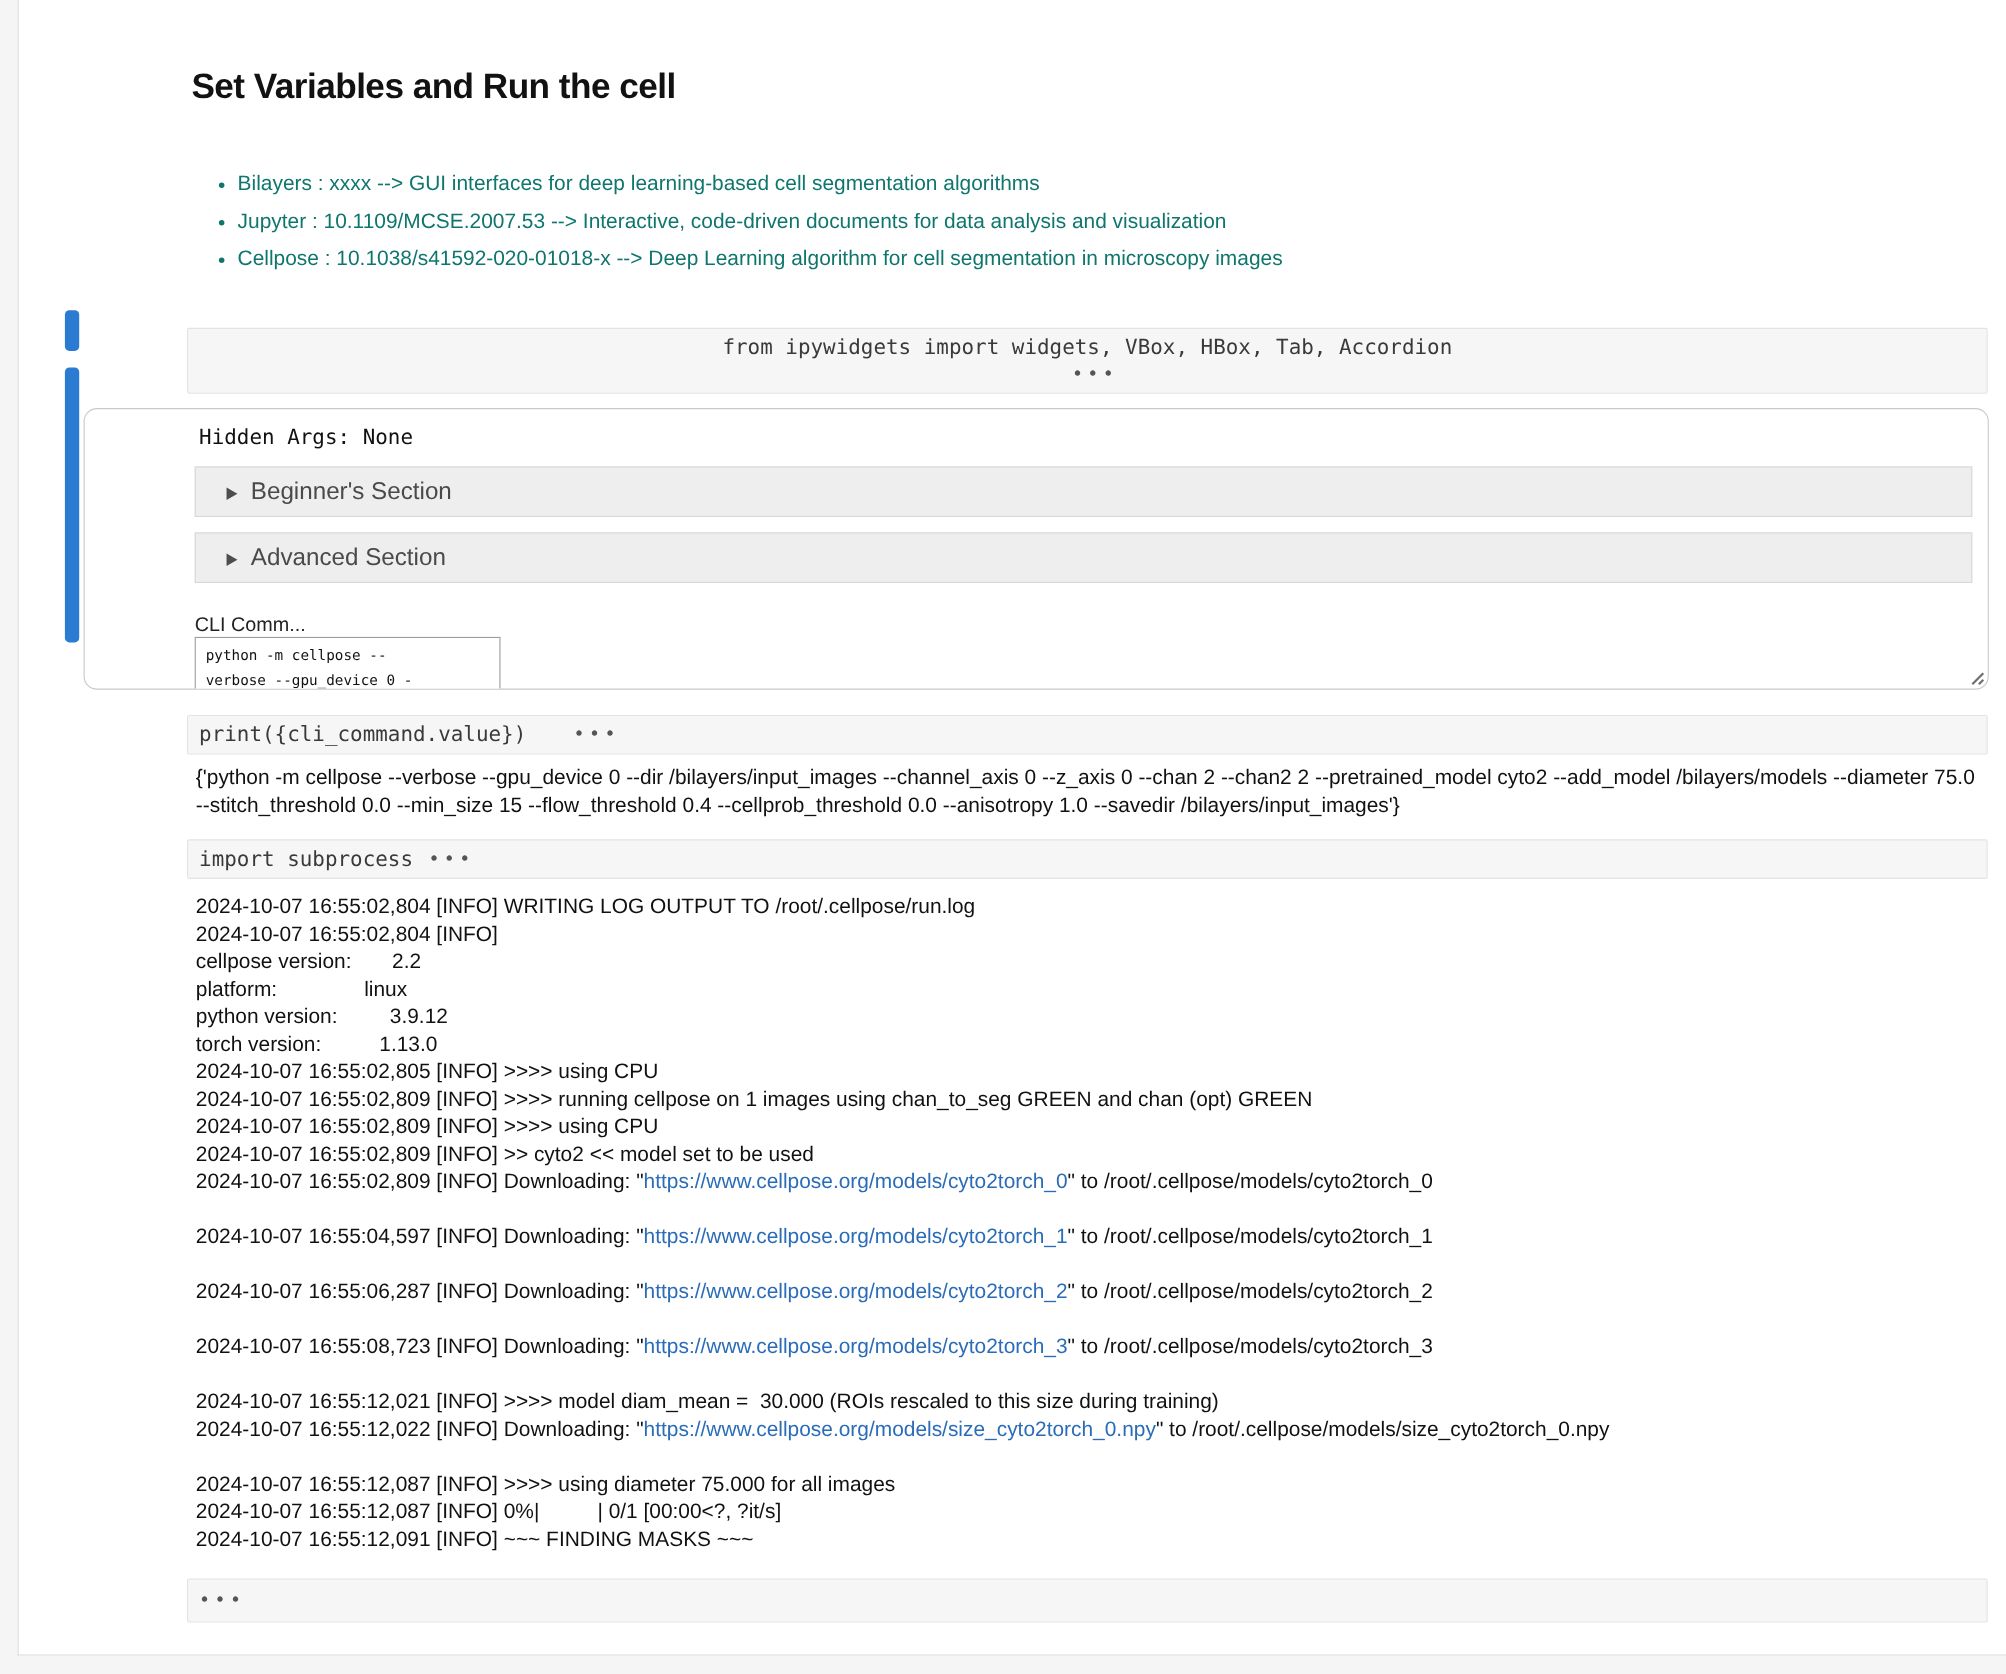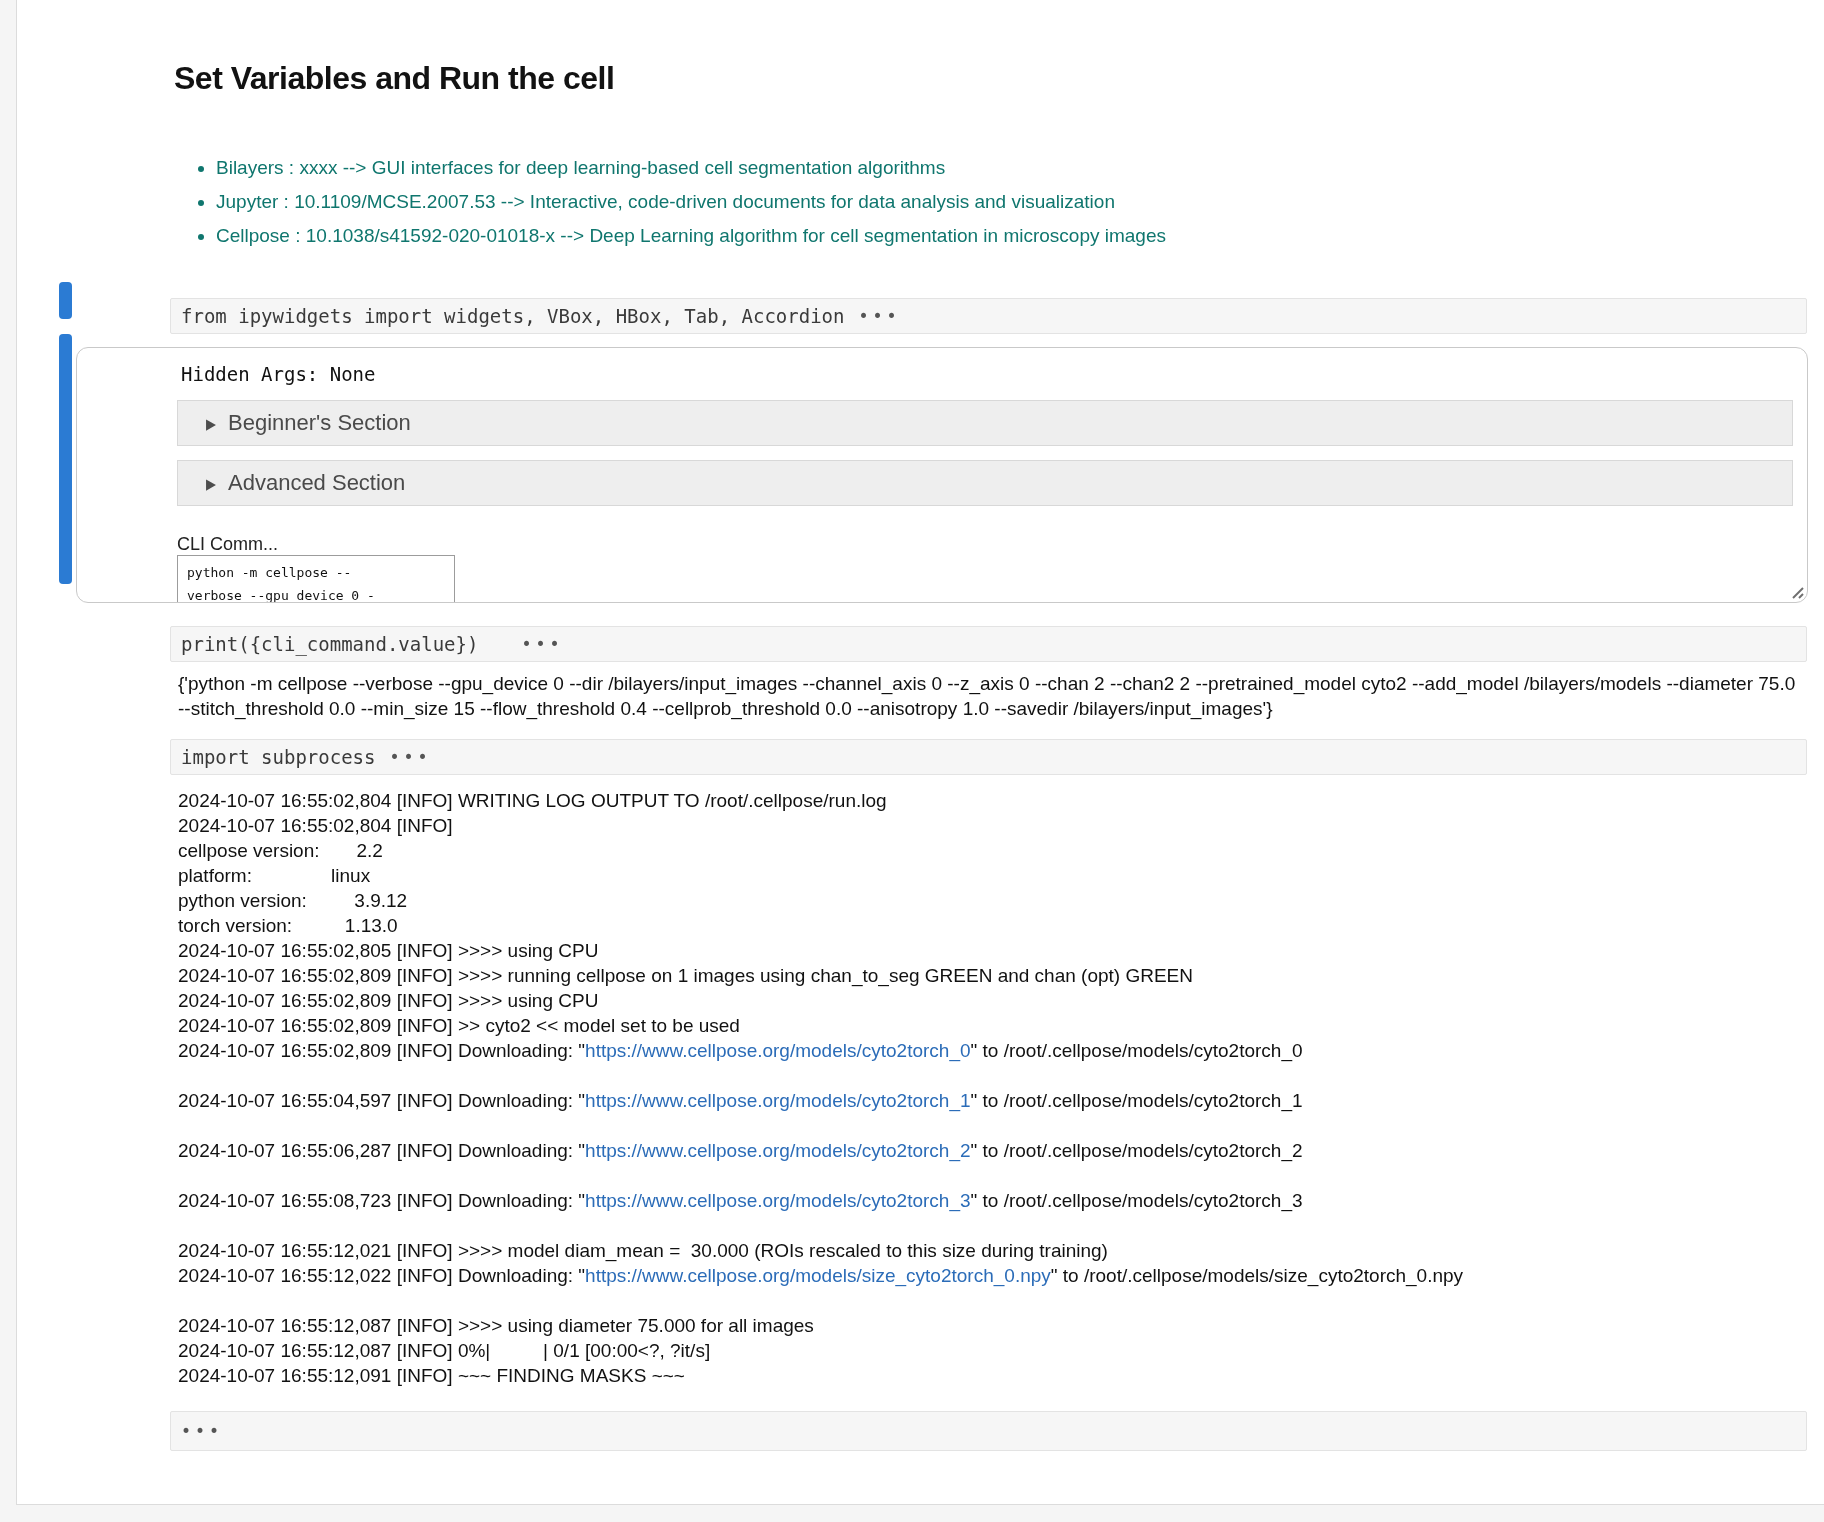--- a/index.html
+++ b/index.html
@@ -35,21 +35,21 @@
     margin:0 17px 0 121px;
     background:#f6f6f6;
     border:1px solid #e3e3e3;
     border-radius:2px;
     padding:5px 10px;
     font-family:"DejaVu Sans Mono", monospace;
     font-size:19px;line-height:24px;color:#3a3a3a;
     display:flex;align-items:center;
     box-sizing:border-box;
   }
-  .cell-imports{margin-top:50px;}
+  .cell-imports{margin-top:50px;flex-direction:column;}
   .cell-print{margin-top:23px;gap:29px;}
   .cell-subprocess{margin-top:18px;}
   .cell-collapsed{margin-top:23px;height:40px;}
   .dots{
     margin-left:14px;
     font-family:"DejaVu Sans", sans-serif;
     font-size:17px;letter-spacing:4px;color:#555;
     line-height:24px;
   }
   .cell-collapsed .dots{margin-left:0;}

